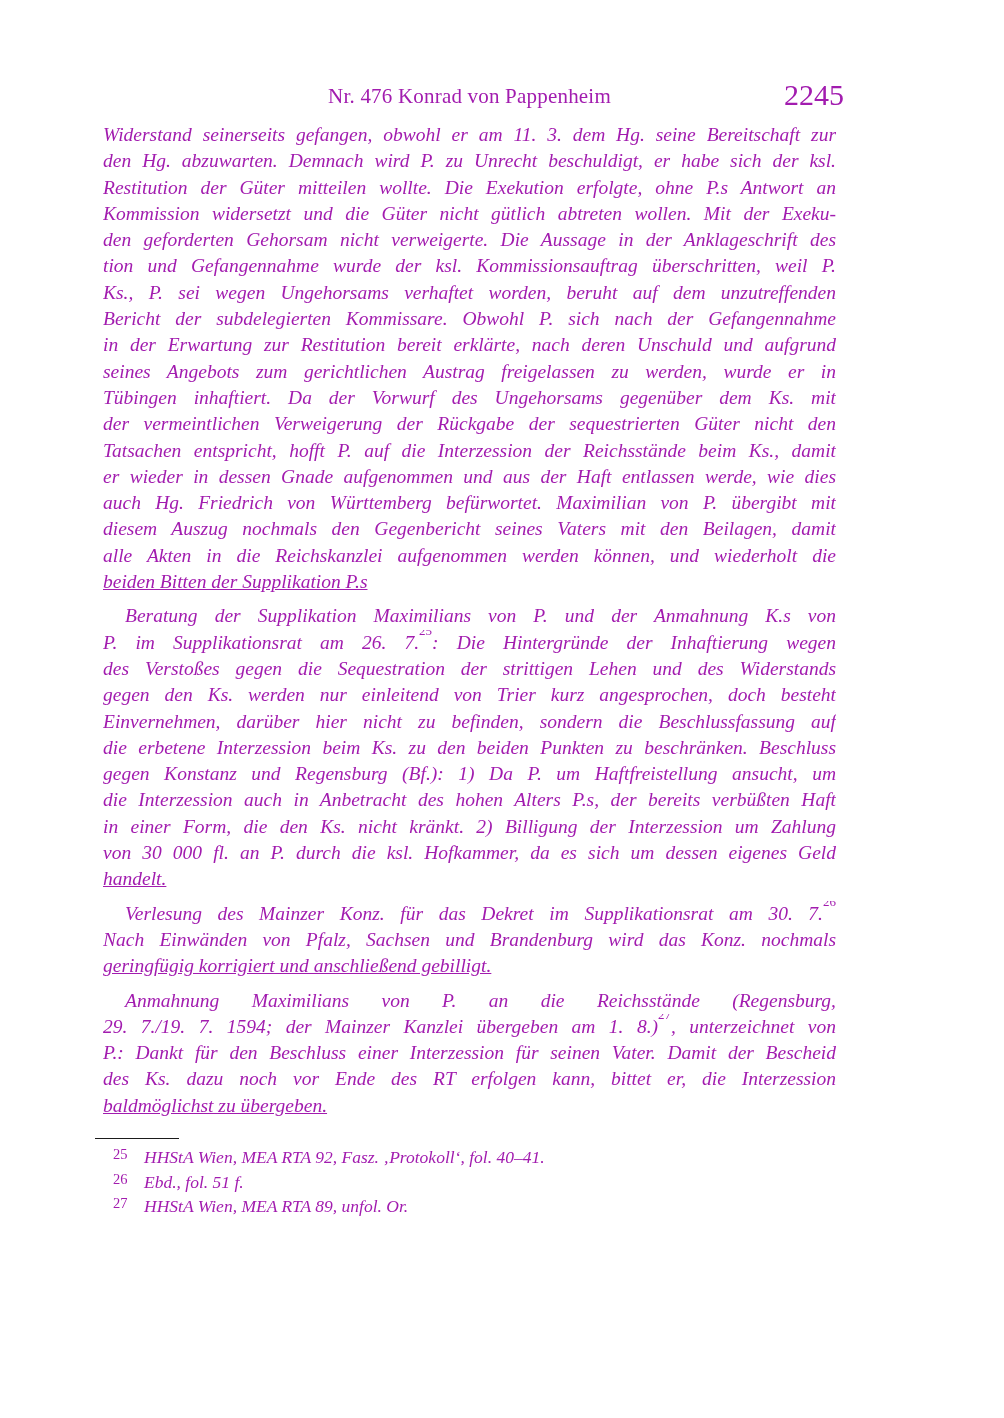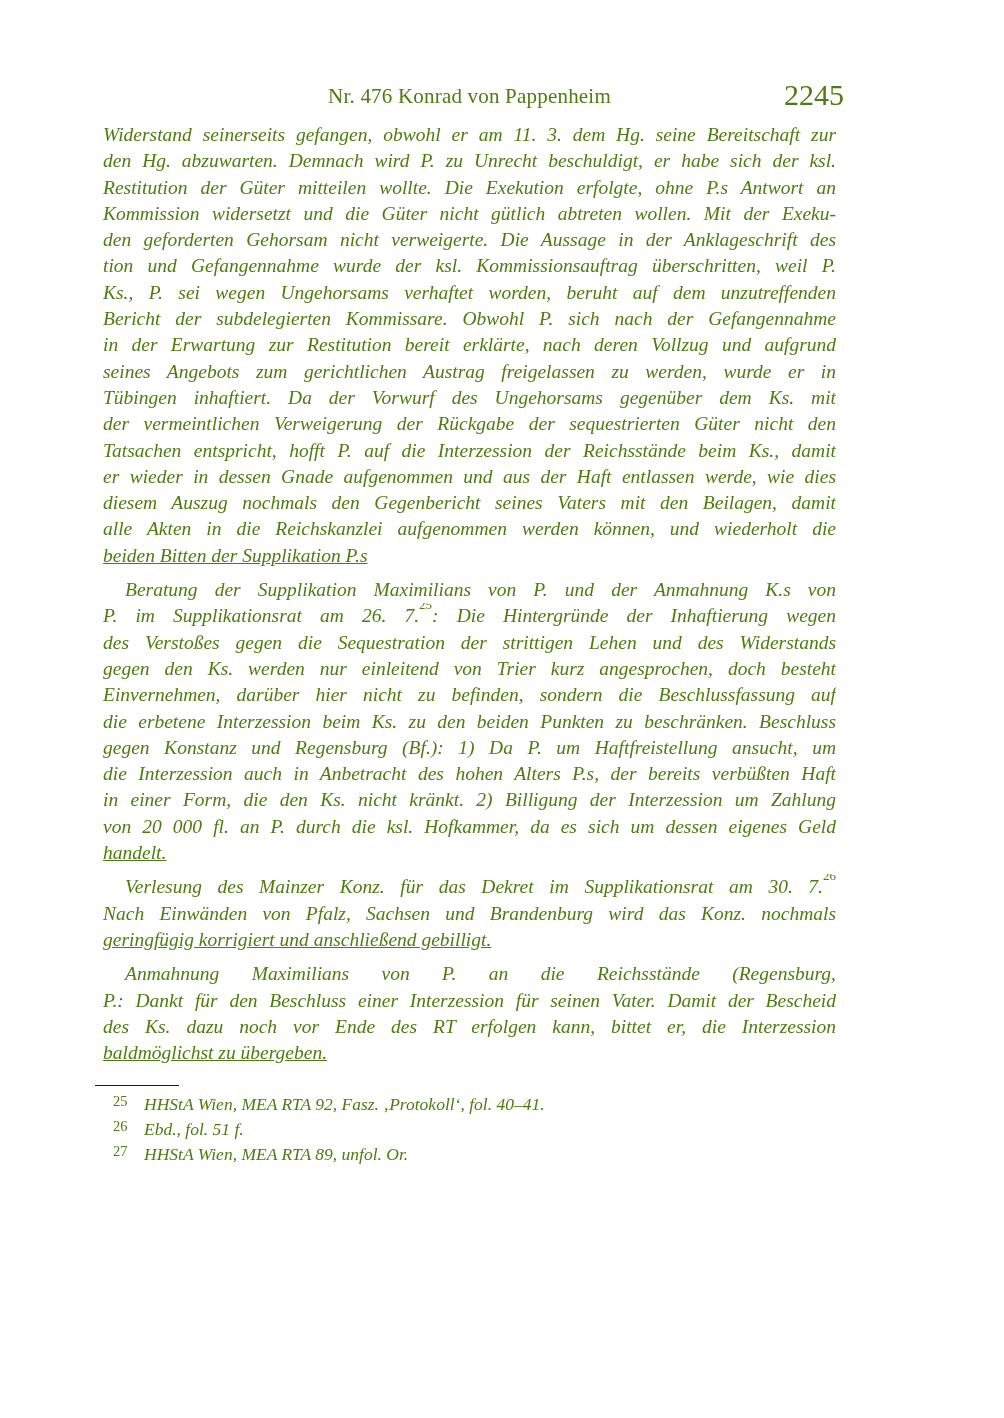--- a/index.html
+++ b/index.html
@@ -6,21 +6,21 @@
     margin: 0;
     padding: 0;
     background: #ffffff;
   }
   .page {
     position: relative;
     width: 1004px;
     height: 1418px;
     box-sizing: border-box;
     background: #ffffff;
-    color: #4d7c0f;
+    color: #a21caf;
     font-family: "Liberation Serif", serif;
     padding: 78px 160px 0 95px;
     overflow: hidden;
   }
   
   .running-head {
     position: relative;
     height: 30px;
     margin-bottom: 14px;
   }
@@ -111,50 +111,52 @@
   <main class="body-text">
       <div class="para">
         <div class="line">Widerstand seinerseits gefangen, obwohl er am 11. 3. dem Hg. seine Bereitschaft zur</div>
         <div class="line">den Hg. abzuwarten. Demnach wird P. zu Unrecht beschuldigt, er habe sich der ksl.</div>
         <div class="line">Restitution der Güter mitteilen wollte. Die Exekution erfolgte, ohne P.s Antwort an</div>
         <div class="line">Kommission widersetzt und die Güter nicht gütlich abtreten wollen. Mit der Exeku-</div>
         <div class="line">den geforderten Gehorsam nicht verweigerte. Die Aussage in der Anklageschrift des</div>
         <div class="line">tion und Gefangennahme wurde der ksl. Kommissionsauftrag überschritten, weil P.</div>
         <div class="line">Ks., P. sei wegen Ungehorsams verhaftet worden, beruht auf dem unzutreffenden</div>
         <div class="line">Bericht der subdelegierten Kommissare. Obwohl P. sich nach der Gefangennahme</div>
-        <div class="line">in der Erwartung zur Restitution bereit erklärte, nach deren Vollzug und aufgrund</div>
+        <div class="line">in der Erwartung zur Restitution bereit erklärte, nach deren Unschuld und aufgrund</div>
         <div class="line">seines Angebots zum gerichtlichen Austrag freigelassen zu werden, wurde er in</div>
         <div class="line">Tübingen inhaftiert. Da der Vorwurf des Ungehorsams gegenüber dem Ks. mit</div>
         <div class="line">der vermeintlichen Verweigerung der Rückgabe der sequestrierten Güter nicht den</div>
         <div class="line">Tatsachen entspricht, hofft P. auf die Interzession der Reichsstände beim Ks., damit</div>
         <div class="line">er wieder in dessen Gnade aufgenommen und aus der Haft entlassen werde, wie dies</div>
+        <div class="line">auch Hg. Friedrich von Württemberg befürwortet. Maximilian von P. übergibt mit</div>
         <div class="line">diesem Auszug nochmals den Gegenbericht seines Vaters mit den Beilagen, damit</div>
         <div class="line">alle Akten in die Reichskanzlei aufgenommen werden können, und wiederholt die</div>
         <div class="line last-line">beiden Bitten der Supplikation P.s</div>
       </div>
       <div class="para">
         <div class="line indent">Beratung der Supplikation Maximilians von P. und der Anmahnung K.s von</div>
         <div class="line">P. im Supplikationsrat am 26. 7.<sup class="fnref">25</sup>: Die Hintergründe der Inhaftierung wegen</div>
         <div class="line">des Verstoßes gegen die Sequestration der strittigen Lehen und des Widerstands</div>
         <div class="line">gegen den Ks. werden nur einleitend von Trier kurz angesprochen, doch besteht</div>
         <div class="line">Einvernehmen, darüber hier nicht zu befinden, sondern die Beschlussfassung auf</div>
         <div class="line">die erbetene Interzession beim Ks. zu den beiden Punkten zu beschränken. Beschluss</div>
         <div class="line">gegen Konstanz und Regensburg (Bf.): 1) Da P. um Haftfreistellung ansucht, um</div>
         <div class="line">die Interzession auch in Anbetracht des hohen Alters P.s, der bereits verbüßten Haft</div>
         <div class="line">in einer Form, die den Ks. nicht kränkt. 2) Billigung der Interzession um Zahlung</div>
-        <div class="line">von 20 000 fl. an P. durch die ksl. Hofkammer, da es sich um dessen eigenes Geld</div>
+        <div class="line">von 30 000 fl. an P. durch die ksl. Hofkammer, da es sich um dessen eigenes Geld</div>
         <div class="line last-line">handelt.</div>
       </div>
       <div class="para">
         <div class="line indent">Verlesung des Mainzer Konz. für das Dekret im Supplikationsrat am 30. 7.<sup class="fnref">26</sup></div>
         <div class="line">Nach Einwänden von Pfalz, Sachsen und Brandenburg wird das Konz. nochmals</div>
         <div class="line last-line">geringfügig korrigiert und anschließend gebilligt.</div>
       </div>
       <div class="para">
         <div class="line indent">Anmahnung Maximilians von P. an die Reichsstände (Regensburg,</div>
+        <div class="line">29. 7./19. 7. 1594; der Mainzer Kanzlei übergeben am 1. 8.)<sup class="fnref">27</sup>, unterzeichnet von</div>
         <div class="line">P.: Dankt für den Beschluss einer Interzession für seinen Vater. Damit der Bescheid</div>
         <div class="line">des Ks. dazu noch vor Ende des RT erfolgen kann, bittet er, die Interzession</div>
         <div class="line last-line">baldmöglichst zu übergeben.</div>
       </div>
     </main>
 
   <div class="footnote-sep"></div>
 
   <div class="footnotes">
       <div class="footnote">

